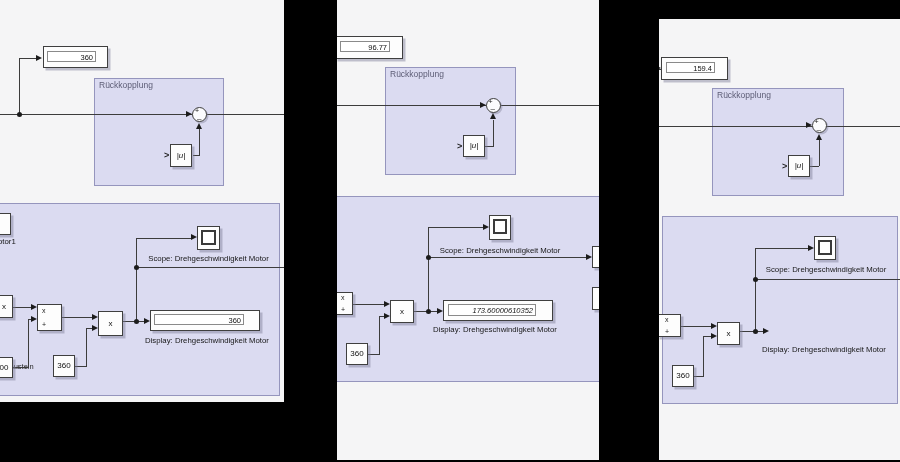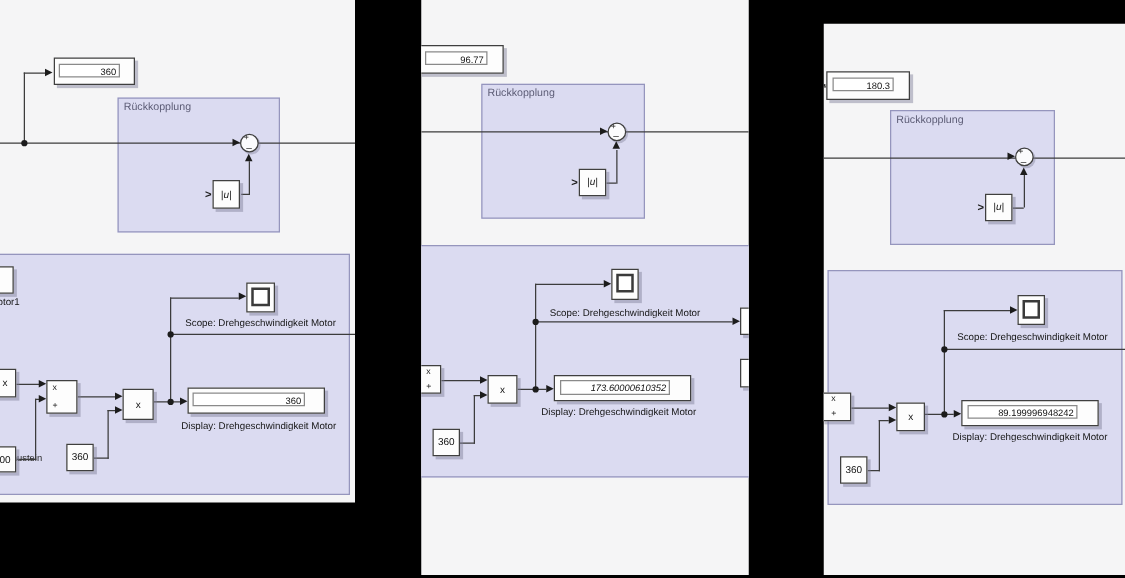--- a/index.html
+++ b/index.html
@@ -195,21 +195,21 @@
     <div class="dot" style="left:88.5px;top:255px;"></div>
     <div class="wire h" style="left:90.5px;top:257px;width:158px;"></div>
     <div class="arr-r" style="left:248.5px;top:253.5px;"></div>
   </div>
 
   <div class="panel" style="left:659px;top:19px;width:241px;height:441px;">
 
     <div class="wire h" style="left:0;top:49.5px;width:2px;"></div>
     <div class="arr-r" style="left:-4px;top:46px;"></div>
     <div class="disp" style="left:2px;top:38px;width:67px;height:23px;">
-      <div class="field" style="left:4px;top:4px;width:49px;height:11px;">180.3</div>
+      <div class="field" style="left:4px;top:4px;width:49px;height:11px;">159.4</div>
     </div>
 
     <div class="region" style="left:53px;top:69px;width:130px;height:106px;"></div>
     <div class="region-label" style="left:58px;top:71px;">Rückkopplung</div>
 
     <div class="wire h" style="left:0;top:106.5px;width:241px;"></div>
 
     <div class="arr-r" style="left:146.5px;top:103px;"></div>
     <div class="sumc" style="left:152.5px;top:99px;">
       <span class="plus">+</span>
@@ -237,23 +237,20 @@
     </div>
 
     <div class="blk" style="left:58px;top:303px;width:23px;height:23px;">
       <span class="clabel">x</span>
     </div>
 
     <div class="blk" style="left:13px;top:346px;width:22px;height:22px;">
       <span class="clabel">360</span>
     </div>
 
-    <div class="disp" style="left:110px;top:301px;width:110px;height:21px;">
-      <div class="field" style="left:4px;top:3px;width:88px;height:11px;">89.199996948242</div>
-    </div>
     <div class="blabel" style="left:100px;top:326px;width:130px;">Display: Drehgeschwindigkeit Motor</div>
 
     <div class="wire h" style="left:22px;top:307px;width:30px;"></div>
     <div class="arr-r" style="left:52px;top:303.5px;"></div>
     <div class="wire h" style="left:35px;top:357px;width:10px;"></div>
     <div class="wire v" style="left:44px;top:317px;height:41px;"></div>
     <div class="wire h" style="left:44px;top:317px;width:8px;"></div>
     <div class="arr-r" style="left:52px;top:313.5px;"></div>
     <div class="wire h" style="left:81px;top:312px;width:23px;"></div>
     <div class="arr-r" style="left:104px;top:308.5px;"></div>

